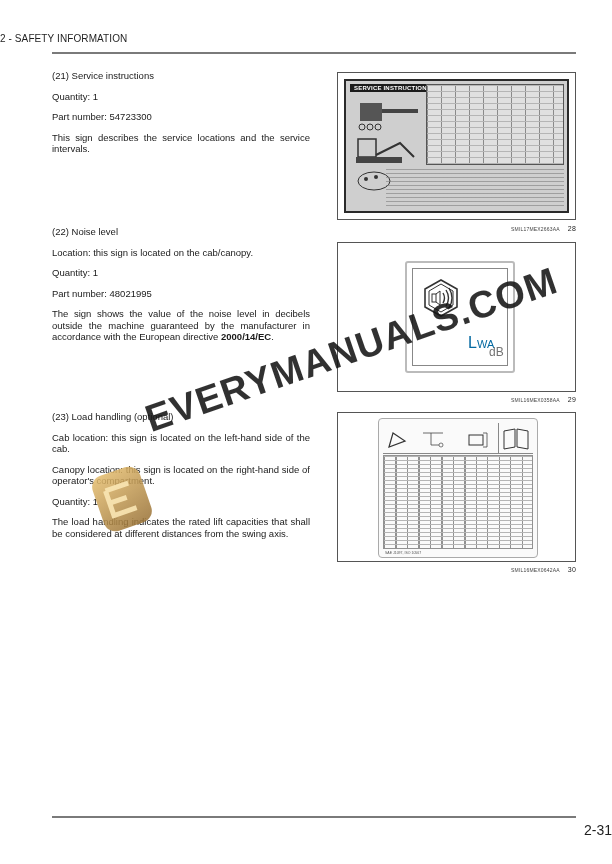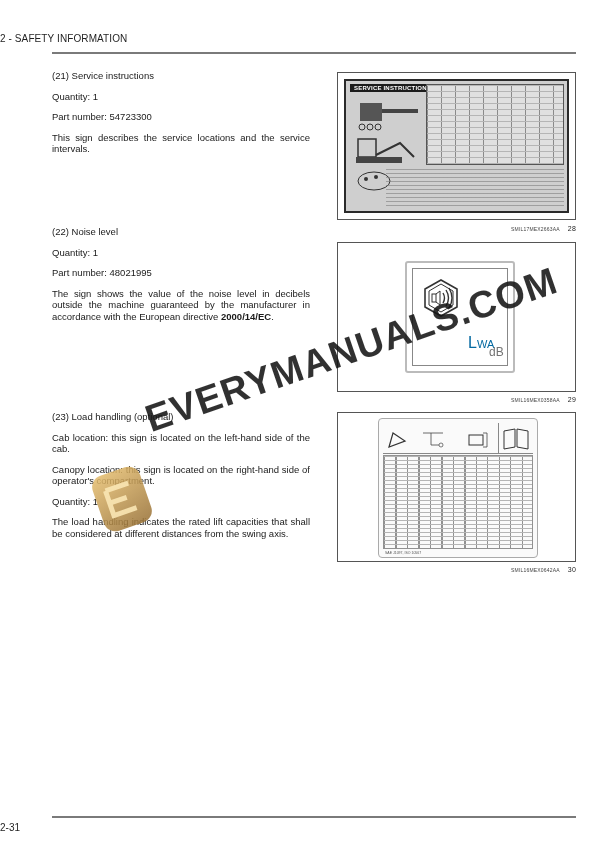--- a/index.html
+++ b/index.html
@@ -10,22 +10,22 @@
     .header-title {
       position: absolute; top: 33px; left: 0; width: 612px; text-align: left;
       font-size: 10px; letter-spacing: 0.1px; color: #1f1f1f;
     }
     .rule {
       position: absolute; left: 52px; width: 524px; height: 2px; background: #7a7a7a;
     }
     .rule.top { top: 52px; }
     .rule.bottom { top: 816px; }
     .page-number {
-      position: absolute; top: 822px; left: 0; width: 612px; text-align: left;
-      font-size: 10px; color: #1f1f1f;
+      position: absolute; top: 822px; left: 0; width: 612px; text-align: right;
+      font-size: 14px; color: #1f1f1f;
     }
     .section {
       position: absolute; left: 52px; width: 258px; font-size: 9.5px; line-height: 11.5px;
     }
     .section p { margin: 0 0 9px 0; text-align: justify; }
     .section .heading b { font-weight: normal; }
     .figure {
       position: absolute; left: 337px; width: 239px; border: 1px solid #555;
       background: #fff; box-sizing: border-box;
     }
@@ -138,20 +138,21 @@
       <circle cx="24" cy="80" r="2" fill="#333"></circle>
     </svg>
     <div class="si-table"></div>
     <div class="si-notes"></div>
   </div>
 </div>
 <div class="fig-caption" style="top:225px;"><span>SMIL17MEX2663AA</span><span class="fignum">28</span></div>
 
 <div class="section" style="top:226px;">
   <p class="heading"><b>(22)</b> <span>Noise level</span></p>
+  <p>Location: this sign is located on the cab/canopy.</p>
   <p>Quantity: 1</p>
   <p>Part number: 48021995</p>
   <p><span>The sign shows the value of the noise level in decibels outside the machine guaranteed by the manufacturer in accordance with the European directive </span><b>2000/14/EC</b><span>.</span></p>
 </div>
 
 <div class="figure" id="fig29">
   <div class="noise-sign">
     <div class="noise-inner">
       <svg class="hex-icon" viewBox="0 0 36 38">
         <polygon points="18,1 34,10 34,28 18,37 2,28 2,10" fill="none" stroke="#333" stroke-width="1.6"></polygon>

